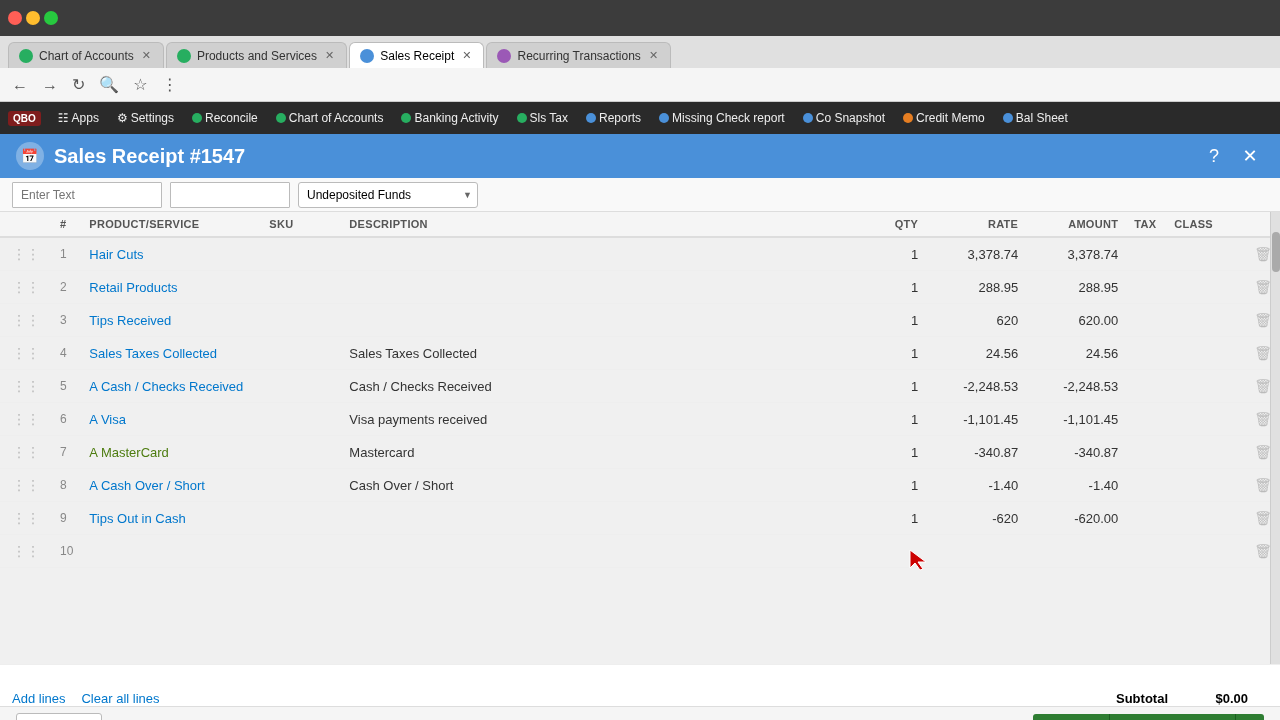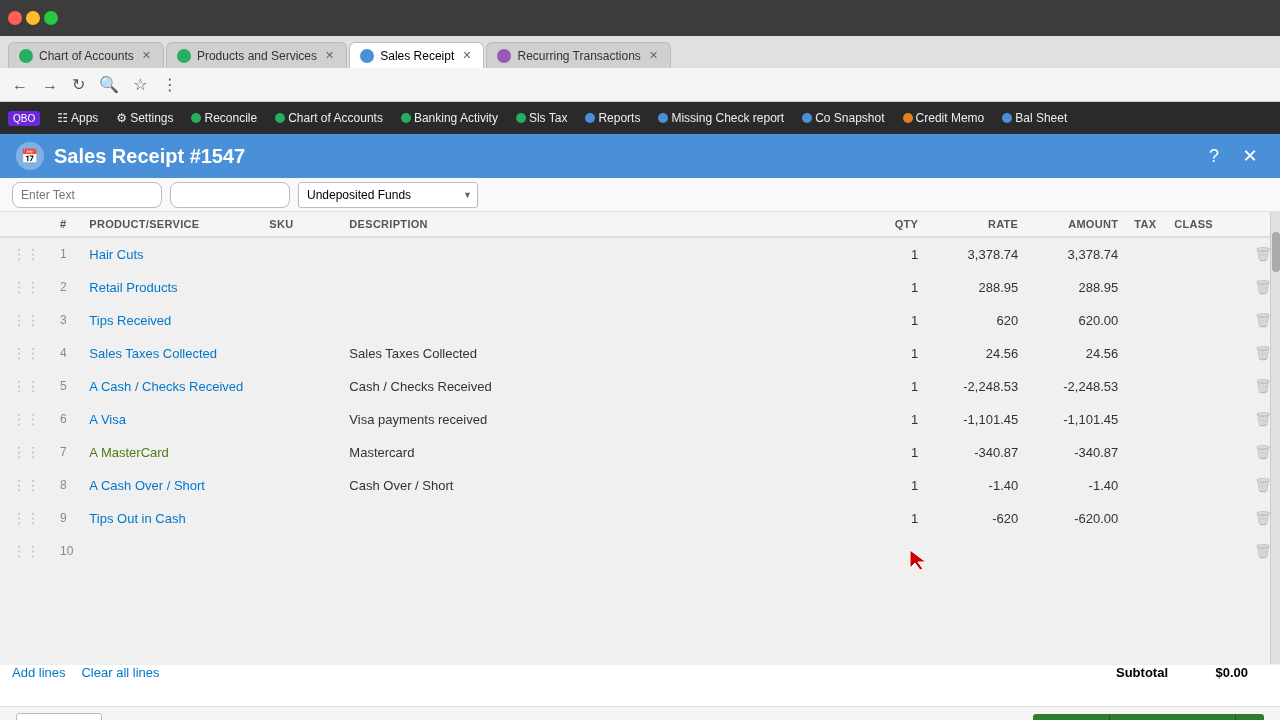--- a/index.html
+++ b/index.html
@@ -114,24 +114,24 @@
       color: #eee;
       font-size: 12px;
       border-radius: 3px;
     }
     .nav-icon {
       width: 14px; height: 14px;
       border-radius: 50%;
       display: inline-block;
     }
     .qbo-logo {
-      background: #6d28d9;
+      background: #7f1d1d;
       color: #fff;
       font-size: 10px;
-      font-weight: normal;
+      font-weight: bold;
       padding: 2px 5px;
       border-radius: 3px;
       margin-right: 6px;
     }
 
     
     .page-header {
       background: #4a90d9;
       height: 44px;
       display: flex;
@@ -177,21 +177,21 @@
       height: 34px;
       display: flex;
       align-items: center;
       padding: 0 12px;
       gap: 8px;
       border-bottom: 1px solid #ddd;
     }
     .deposit-input {
       height: 26px;
       border: 1px solid #bbb;
-      border-radius: 8px;
+      border-radius: 1px;
       padding: 0 8px;
       font-size: 12px;
       background: #fff;
       width: 150px;
       color: #aaa;
     }
     .deposit-select {
       height: 26px;
       border: 1px solid #bbb;
       border-radius: 3px;
@@ -257,21 +257,21 @@
       cursor: pointer;
       font-size: 14px;
     }
     .row-num { color: #888; font-size: 12px; }
 
     
     .table-actions {
       background: #fff;
       height: 42px;
       display: flex;
-      align-items: flex-start;
+      align-items: flex-end;
       padding: 0 12px;
       gap: 16px;
       border-top: 1px solid #eee;
     }
     .action-link {
       color: #0077cc;
       cursor: pointer;
       font-size: 13px;
       background: none;
       border: none;

